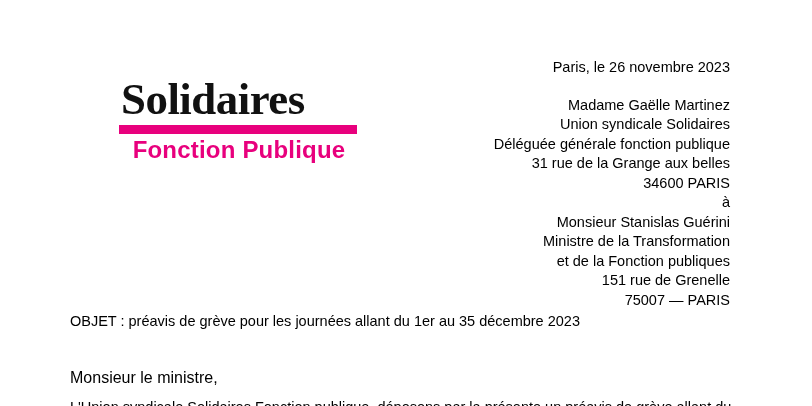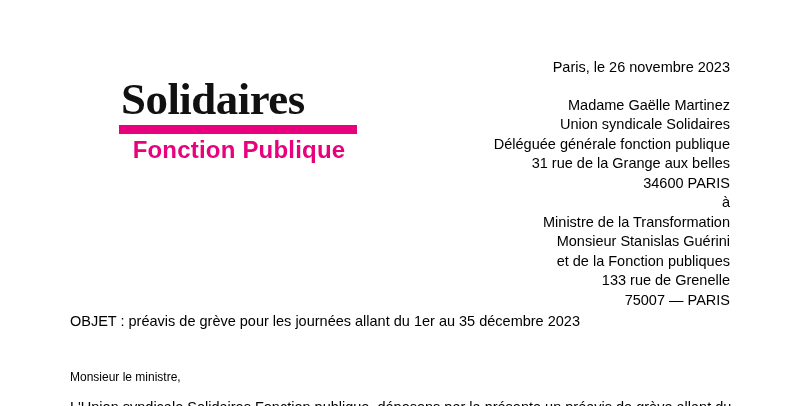--- a/index.html
+++ b/index.html
@@ -90,21 +90,21 @@
   }
   .object-line b {
     font-weight: normal;
   }
 
   
   .salutation {
     position: absolute;
     left: 70px;
     top: 368px;
-    font-size: 12px;
+    font-size: 16px;
     line-height: 19px;
   }
   .body-para {
     position: absolute;
     left: 70px;
     top: 398px;
     width: 676px;
     font-size: 14.5px;
     line-height: 19px;
     overflow: hidden;
@@ -126,24 +126,24 @@
     <div class="addr-date">Paris, le 26 novembre 2023</div>
 
     <div class="addr-line">Madame Gaëlle Martinez</div>
     <div class="addr-line">Union syndicale Solidaires</div>
     <div class="addr-line">Déléguée générale fonction publique</div>
     <div class="addr-line">31 rue de la Grange aux belles</div>
     <div class="addr-line">34600 PARIS</div>
 
     <div class="addr-a">à</div>
 
+    <div class="addr-line">Monsieur Stanislas Guérini</div>
     <div class="addr-line">Ministre de la Transformation</div>
-    <div class="addr-line">Monsieur Stanislas Guérini</div>
     <div class="addr-line">et de la Fonction publiques</div>
-    <div class="addr-line">133 rue de Grenelle</div>
+    <div class="addr-line">151 rue de Grenelle</div>
     <div class="addr-line">75007 — PARIS</div>
   </div>
 
   <div class="object-line">
     <b>OBJET :</b><span> préavis de grève pour les journées allant du 1er au 35 décembre 2023</span>
   </div>
 
   <div class="salutation">Monsieur le ministre,</div>
   <div class="body-para">L'Union syndicale Solidaires Fonction publique, déposons par la présente un préavis de grève allant du</div>
 

